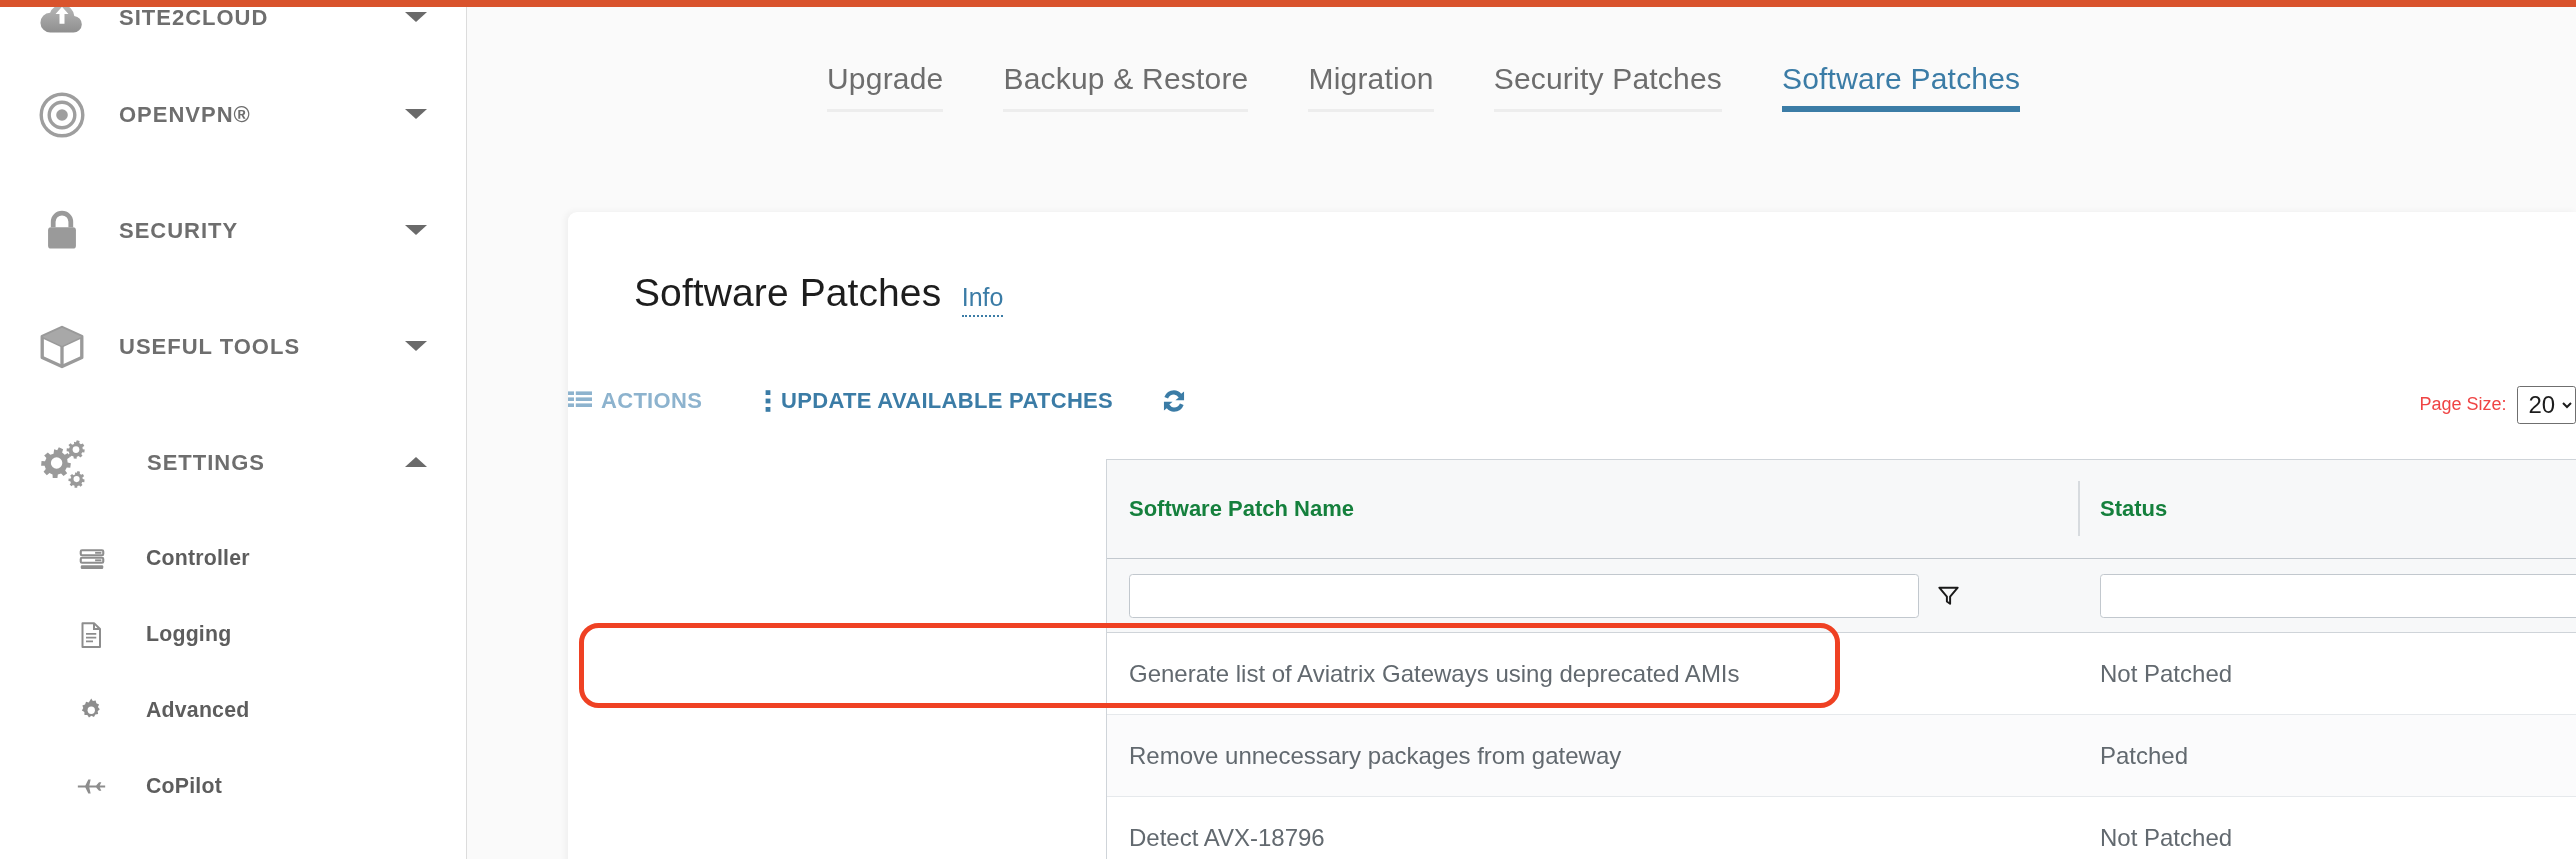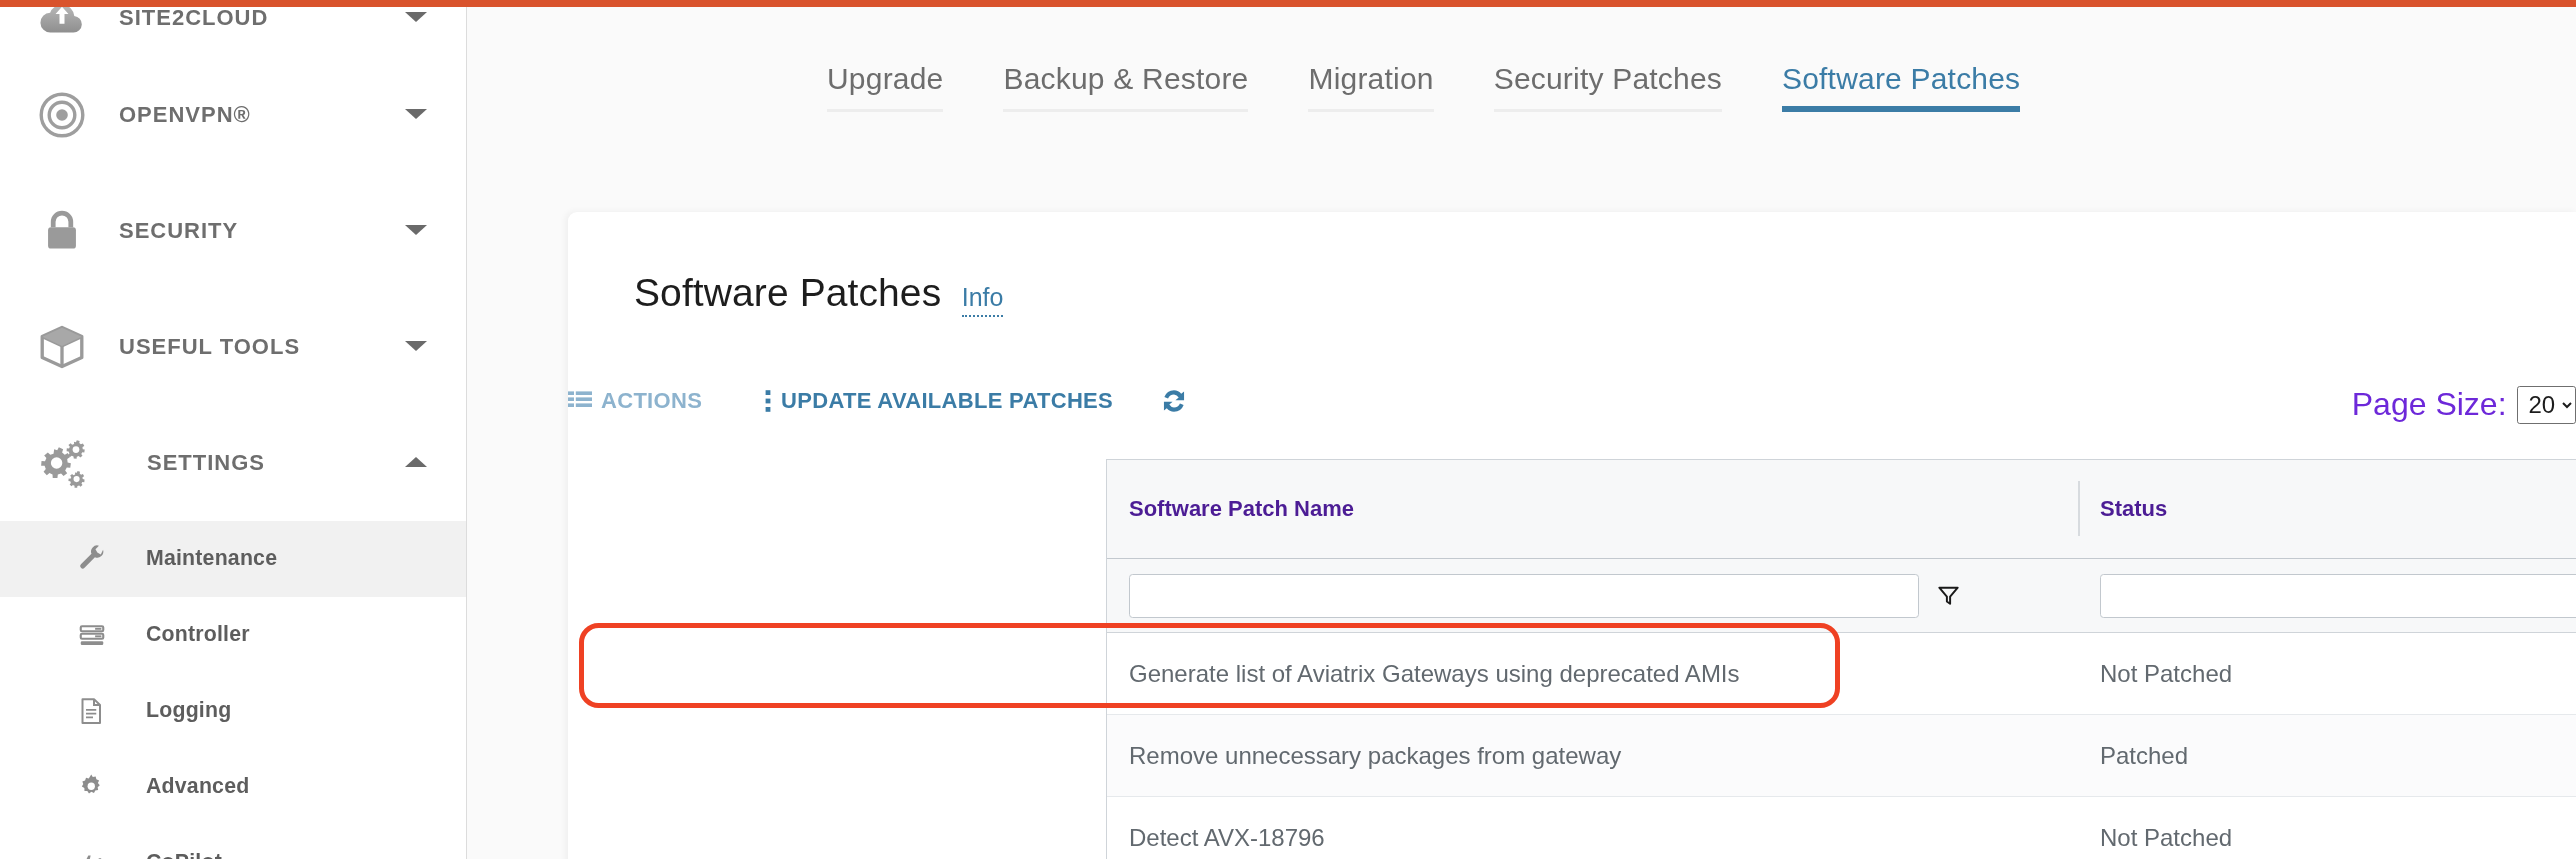--- a/index.html
+++ b/index.html
@@ -152,21 +152,21 @@
   }
   .tb-actions .lbl { color: #8db3ce; }
   .tb-update .lbl { color: #3b7ca6; }
   .tb-sep { width: 62px; }
   .tb-refresh { margin-left: 44px; cursor: pointer; display:flex; align-items:center; }
 
   .tb-right {
     position: absolute; right: 0; top: 1.8px;
     display: flex; align-items: center; gap: 10.7px;
   }
-  .ps-label { font-size: 32px; color: #6d28d9; }
+  .ps-label { font-size: 18px; color: #ef4444; }
   .ps-select {
     font-family: "Liberation Sans", sans-serif;
     font-size: 24px;
     color: #1c1c1c;
     border: 0.9px solid #6f6f6f;
     border-radius: 2.7px;
     background: #ffffff;
     padding: 1.8px 3.6px 2.7px 6.2px;
     height: 38px;
     cursor: pointer;
@@ -181,21 +181,21 @@
     background: #ffffff;
     overflow: hidden;
   }
   .t-row { display: flex; width: 100%; }
   .t-head {
     height: 99px;
     background: #f7f8f9;
     border-bottom: 1.8px solid #c3c9cf;
     align-items: center;
   }
-  .t-head .t-cell { font-size: 22px; font-weight: 700; color: #4c1d95; }
+  .t-head .t-cell { font-size: 22px; font-weight: 700; color: #15803d; }
   .t-cell {
     display: flex; align-items: center;
     padding-left: 22px;
     font-size: 24px; color: #62696f;
     height: 100%;
   }
   .c-name { width: 971px; flex: 0 0 971px; }
   .c-status { width: 884px; flex: 0 0 884px; position: relative; }
   .t-head .c-status::before {
     content: ""; position: absolute; left: 0; top: 21.3px;
@@ -319,28 +319,20 @@
             <circle cx="20.1" cy="5.4" r="1.65" fill="#ffffff"></circle>
             <path d="M19.6 16.6l.9.2.4-.9 1.2.4-.2.9.7.6.9-.4.6 1.1-.8.5.1.9.9.2-.1 1.3-1-.1-.4.8.5.7-1 .8-.6-.6-.9.3-.1.9-1.3-.1v-.9l-.8-.4-.7.6-.9-.9.6-.7-.3-.9-.9-.1.1-1.2.9.1.4-.8-.6-.7 1-.8.6.6.9-.3z"></path>
             <circle cx="20.4" cy="19.9" r="1.5" fill="#ffffff"></circle>
           </g>
         </svg>
       </span>
       <span class="glabel">SETTINGS</span>
       <span class="caret up"></span>
     </div>
 
-    <div class="nav-sub active">
-      <span class="sicon">
-        <svg width="32" height="32" viewBox="0 0 24 24">
-          <path d="M20.3 5.1a4.6 4.6 0 0 1-6.1 5.6L6.4 18.6a1.9 1.9 0 0 1-2.7-2.7l7.9-7.8A4.6 4.6 0 0 1 17.2 2l-2.6 2.6 1.4 2.6 2.6 1.4z" fill="#8d8d8d"></path>
-        </svg>
-      </span>
-      <span class="slabel">Maintenance</span>
-    </div>
 
     <div class="nav-sub">
       <span class="sicon">
         <svg width="30" height="30" viewBox="0 0 24 24">
           <rect x="3" y="5" width="18" height="4" rx="1" fill="none" stroke="#8d8d8d" stroke-width="1.7"></rect>
           <rect x="3" y="11" width="18" height="4" rx="1" fill="none" stroke="#8d8d8d" stroke-width="1.7"></rect>
           <rect x="3" y="17" width="18" height="3" rx="1" fill="#8d8d8d"></rect>
           <rect x="14.5" y="6.3" width="5" height="1.5" fill="#8d8d8d"></rect>
           <rect x="14.5" y="12.3" width="5" height="1.5" fill="#8d8d8d"></rect>
         </svg>

